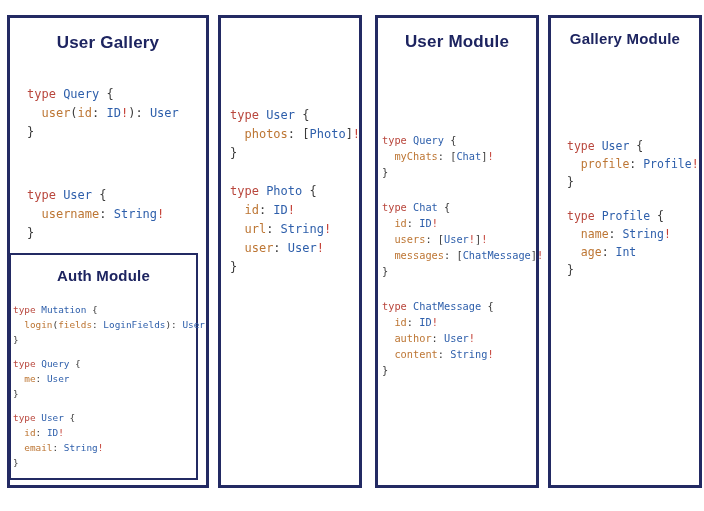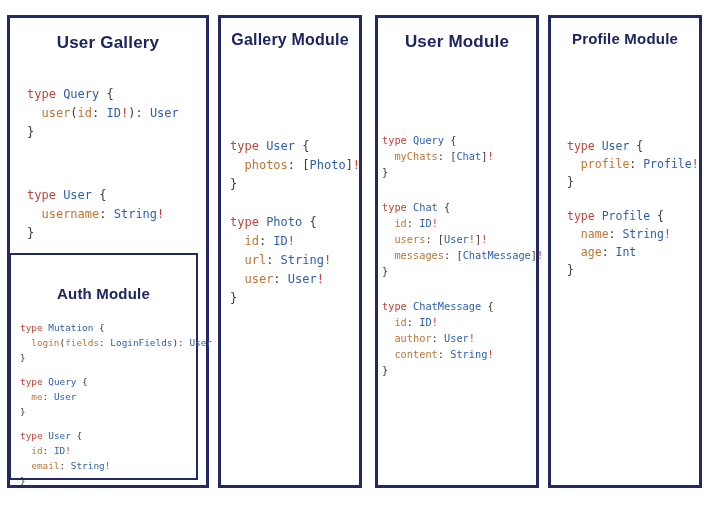--- a/index.html
+++ b/index.html
@@ -33,29 +33,29 @@
     margin:0;
     text-align:center;
     color:var(--title);
     font-weight:bold;
     letter-spacing:0.2px;
   }
   .t-user   {padding-top:15px;font-size:17px;}
   .t-gallery{padding-top:13px;font-size:16px;}
   .t-chat   {padding-top:14px;font-size:17px;}
   .t-profile{padding-top:12px;font-size:15px;}
-  .t-auth   {padding-top:30px;font-size:15px;}
+  .t-auth   {padding-top:12px;font-size:15px;}
   .code{
     margin:0;
     font-family:"DejaVu Sans Mono", monospace;
     white-space:pre;
   }
   .code-line{white-space:pre;}
   .c-user   {margin-top:32px;padding-left:17px;font-size:12px;  line-height:19px;}
-  .c-auth   {margin-top:18px;padding-left:9px; font-size:9.4px; line-height:15px;}
+  .c-auth   {margin-top:18px;padding-left:2px; font-size:9.4px; line-height:15px;}
   .c-gallery{margin-top:88px;padding-left:9px; font-size:12px;  line-height:19px;}
   .c-chat   {margin-top:80px;padding-left:4px; font-size:10.3px;line-height:16px;}
   .c-profile{margin-top:90px;padding-left:16px;font-size:11.5px;line-height:18px;}
   .c-user    .code-block{margin-bottom:44px;}
   .c-auth    .code-block{margin-bottom:9px;}
   .c-gallery .code-block{margin-bottom:19px;}
   .c-chat    .code-block{margin-bottom:19px;}
   .c-profile .code-block{margin-bottom:16px;}
 </style>
 </head>
@@ -67,27 +67,26 @@
     <h2 class="module-title t-user">User Gallery</h2>
     <pre class="code c-user"><div class="code-block"><div class="code-line"><span style="color: rgb(185, 71, 61);">type </span><span style="color: rgb(46, 95, 171);">Query </span><span style="color: rgb(58, 58, 58);">{</span></div><div class="code-line"><span style="color: rgb(58, 58, 58);">  </span><span style="color: rgb(189, 118, 52);">user</span><span style="color: rgb(58, 58, 58);">(</span><span style="color: rgb(189, 118, 52);">id</span><span style="color: rgb(58, 58, 58);">: </span><span style="color: rgb(46, 95, 171);">ID</span><span style="color: rgb(196, 63, 53);">!</span><span style="color: rgb(58, 58, 58);">): </span><span style="color: rgb(46, 95, 171);">User</span></div><div class="code-line"><span style="color: rgb(58, 58, 58);">}</span></div></div><div class="code-block"><div class="code-line"><span style="color: rgb(185, 71, 61);">type </span><span style="color: rgb(46, 95, 171);">User </span><span style="color: rgb(58, 58, 58);">{</span></div><div class="code-line"><span style="color: rgb(58, 58, 58);">  </span><span style="color: rgb(189, 118, 52);">username</span><span style="color: rgb(58, 58, 58);">: </span><span style="color: rgb(46, 95, 171);">String</span><span style="color: rgb(196, 63, 53);">!</span></div><div class="code-line"><span style="color: rgb(58, 58, 58);">}</span></div></div></pre>
 
     <section class="module auth-box">
       <h2 class="module-title t-auth">Auth Module</h2>
       <pre class="code c-auth"><div class="code-block"><div class="code-line"><span style="color: rgb(185, 71, 61);">type </span><span style="color: rgb(46, 95, 171);">Mutation </span><span style="color: rgb(58, 58, 58);">{</span></div><div class="code-line"><span style="color: rgb(58, 58, 58);">  </span><span style="color: rgb(189, 118, 52);">login</span><span style="color: rgb(58, 58, 58);">(</span><span style="color: rgb(189, 118, 52);">fields</span><span style="color: rgb(58, 58, 58);">: </span><span style="color: rgb(46, 95, 171);">LoginFields</span><span style="color: rgb(58, 58, 58);">): </span><span style="color: rgb(46, 95, 171);">User</span></div><div class="code-line"><span style="color: rgb(58, 58, 58);">}</span></div></div><div class="code-block"><div class="code-line"><span style="color: rgb(185, 71, 61);">type </span><span style="color: rgb(46, 95, 171);">Query </span><span style="color: rgb(58, 58, 58);">{</span></div><div class="code-line"><span style="color: rgb(58, 58, 58);">  </span><span style="color: rgb(189, 118, 52);">me</span><span style="color: rgb(58, 58, 58);">: </span><span style="color: rgb(46, 95, 171);">User</span></div><div class="code-line"><span style="color: rgb(58, 58, 58);">}</span></div></div><div class="code-block"><div class="code-line"><span style="color: rgb(185, 71, 61);">type </span><span style="color: rgb(46, 95, 171);">User </span><span style="color: rgb(58, 58, 58);">{</span></div><div class="code-line"><span style="color: rgb(58, 58, 58);">  </span><span style="color: rgb(189, 118, 52);">id</span><span style="color: rgb(58, 58, 58);">: </span><span style="color: rgb(46, 95, 171);">ID</span><span style="color: rgb(196, 63, 53);">!</span></div><div class="code-line"><span style="color: rgb(58, 58, 58);">  </span><span style="color: rgb(189, 118, 52);">email</span><span style="color: rgb(58, 58, 58);">: </span><span style="color: rgb(46, 95, 171);">String</span><span style="color: rgb(196, 63, 53);">!</span></div><div class="code-line"><span style="color: rgb(58, 58, 58);">}</span></div></div></pre>
     </section>
   </section>
 
   <section class="module col-gallery">
-    <h2 class="module-title t-gallery">Gallery Module</h2>
     <pre class="code c-gallery"><div class="code-block"><div class="code-line"><span style="color: rgb(185, 71, 61);">type </span><span style="color: rgb(46, 95, 171);">User </span><span style="color: rgb(58, 58, 58);">{</span></div><div class="code-line"><span style="color: rgb(58, 58, 58);">  </span><span style="color: rgb(189, 118, 52);">photos</span><span style="color: rgb(58, 58, 58);">: [</span><span style="color: rgb(46, 95, 171);">Photo</span><span style="color: rgb(58, 58, 58);">]</span><span style="color: rgb(196, 63, 53);">!</span></div><div class="code-line"><span style="color: rgb(58, 58, 58);">}</span></div></div><div class="code-block"><div class="code-line"><span style="color: rgb(185, 71, 61);">type </span><span style="color: rgb(46, 95, 171);">Photo </span><span style="color: rgb(58, 58, 58);">{</span></div><div class="code-line"><span style="color: rgb(58, 58, 58);">  </span><span style="color: rgb(189, 118, 52);">id</span><span style="color: rgb(58, 58, 58);">: </span><span style="color: rgb(46, 95, 171);">ID</span><span style="color: rgb(196, 63, 53);">!</span></div><div class="code-line"><span style="color: rgb(58, 58, 58);">  </span><span style="color: rgb(189, 118, 52);">url</span><span style="color: rgb(58, 58, 58);">: </span><span style="color: rgb(46, 95, 171);">String</span><span style="color: rgb(196, 63, 53);">!</span></div><div class="code-line"><span style="color: rgb(58, 58, 58);">  </span><span style="color: rgb(189, 118, 52);">user</span><span style="color: rgb(58, 58, 58);">: </span><span style="color: rgb(46, 95, 171);">User</span><span style="color: rgb(196, 63, 53);">!</span></div><div class="code-line"><span style="color: rgb(58, 58, 58);">}</span></div></div></pre>
   </section>
 
   <section class="module col-chat">
     <h2 class="module-title t-chat">User Module</h2>
     <pre class="code c-chat"><div class="code-block"><div class="code-line"><span style="color: rgb(185, 71, 61);">type </span><span style="color: rgb(46, 95, 171);">Query </span><span style="color: rgb(58, 58, 58);">{</span></div><div class="code-line"><span style="color: rgb(58, 58, 58);">  </span><span style="color: rgb(189, 118, 52);">myChats</span><span style="color: rgb(58, 58, 58);">: [</span><span style="color: rgb(46, 95, 171);">Chat</span><span style="color: rgb(58, 58, 58);">]</span><span style="color: rgb(196, 63, 53);">!</span></div><div class="code-line"><span style="color: rgb(58, 58, 58);">}</span></div></div><div class="code-block"><div class="code-line"><span style="color: rgb(185, 71, 61);">type </span><span style="color: rgb(46, 95, 171);">Chat </span><span style="color: rgb(58, 58, 58);">{</span></div><div class="code-line"><span style="color: rgb(58, 58, 58);">  </span><span style="color: rgb(189, 118, 52);">id</span><span style="color: rgb(58, 58, 58);">: </span><span style="color: rgb(46, 95, 171);">ID</span><span style="color: rgb(196, 63, 53);">!</span></div><div class="code-line"><span style="color: rgb(58, 58, 58);">  </span><span style="color: rgb(189, 118, 52);">users</span><span style="color: rgb(58, 58, 58);">: [</span><span style="color: rgb(46, 95, 171);">User</span><span style="color: rgb(196, 63, 53);">!</span><span style="color: rgb(58, 58, 58);">]</span><span style="color: rgb(196, 63, 53);">!</span></div><div class="code-line"><span style="color: rgb(58, 58, 58);">  </span><span style="color: rgb(189, 118, 52);">messages</span><span style="color: rgb(58, 58, 58);">: [</span><span style="color: rgb(46, 95, 171);">ChatMessage</span><span style="color: rgb(58, 58, 58);">]</span><span style="color: rgb(196, 63, 53);">!</span></div><div class="code-line"><span style="color: rgb(58, 58, 58);">}</span></div></div><div class="code-block"><div class="code-line"><span style="color: rgb(185, 71, 61);">type </span><span style="color: rgb(46, 95, 171);">ChatMessage </span><span style="color: rgb(58, 58, 58);">{</span></div><div class="code-line"><span style="color: rgb(58, 58, 58);">  </span><span style="color: rgb(189, 118, 52);">id</span><span style="color: rgb(58, 58, 58);">: </span><span style="color: rgb(46, 95, 171);">ID</span><span style="color: rgb(196, 63, 53);">!</span></div><div class="code-line"><span style="color: rgb(58, 58, 58);">  </span><span style="color: rgb(189, 118, 52);">author</span><span style="color: rgb(58, 58, 58);">: </span><span style="color: rgb(46, 95, 171);">User</span><span style="color: rgb(196, 63, 53);">!</span></div><div class="code-line"><span style="color: rgb(58, 58, 58);">  </span><span style="color: rgb(189, 118, 52);">content</span><span style="color: rgb(58, 58, 58);">: </span><span style="color: rgb(46, 95, 171);">String</span><span style="color: rgb(196, 63, 53);">!</span></div><div class="code-line"><span style="color: rgb(58, 58, 58);">}</span></div></div></pre>
   </section>
 
   <section class="module col-profile">
-    <h2 class="module-title t-profile">Profile Module</h2>
+    <h2 class="module-title t-profile">Gallery Module</h2>
     <pre class="code c-profile"><div class="code-block"><div class="code-line"><span style="color: rgb(185, 71, 61);">type </span><span style="color: rgb(46, 95, 171);">User </span><span style="color: rgb(58, 58, 58);">{</span></div><div class="code-line"><span style="color: rgb(58, 58, 58);">  </span><span style="color: rgb(189, 118, 52);">profile</span><span style="color: rgb(58, 58, 58);">: </span><span style="color: rgb(46, 95, 171);">Profile</span><span style="color: rgb(196, 63, 53);">!</span></div><div class="code-line"><span style="color: rgb(58, 58, 58);">}</span></div></div><div class="code-block"><div class="code-line"><span style="color: rgb(185, 71, 61);">type </span><span style="color: rgb(46, 95, 171);">Profile </span><span style="color: rgb(58, 58, 58);">{</span></div><div class="code-line"><span style="color: rgb(58, 58, 58);">  </span><span style="color: rgb(189, 118, 52);">name</span><span style="color: rgb(58, 58, 58);">: </span><span style="color: rgb(46, 95, 171);">String</span><span style="color: rgb(196, 63, 53);">!</span></div><div class="code-line"><span style="color: rgb(58, 58, 58);">  </span><span style="color: rgb(189, 118, 52);">age</span><span style="color: rgb(58, 58, 58);">: </span><span style="color: rgb(46, 95, 171);">Int</span></div><div class="code-line"><span style="color: rgb(58, 58, 58);">}</span></div></div></pre>
   </section>
 
 </div>
 
 </body></html>

